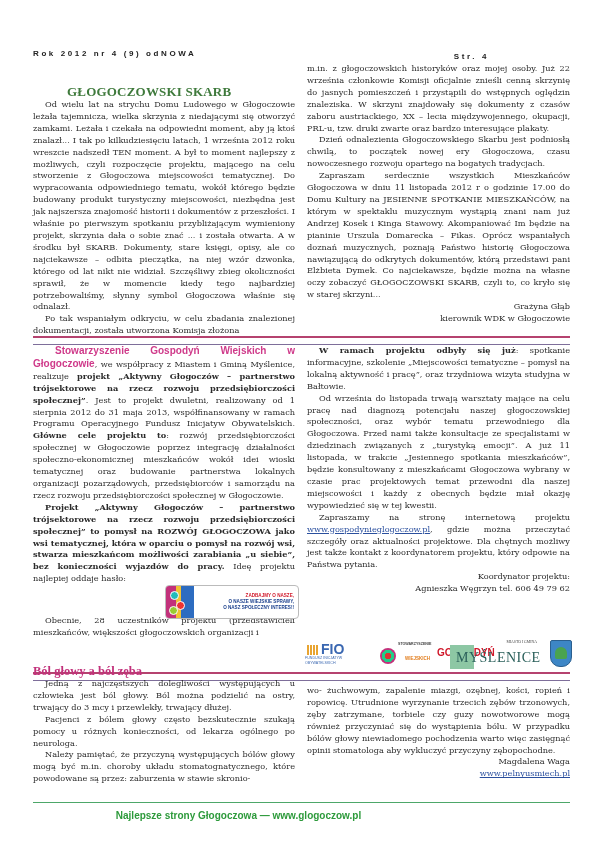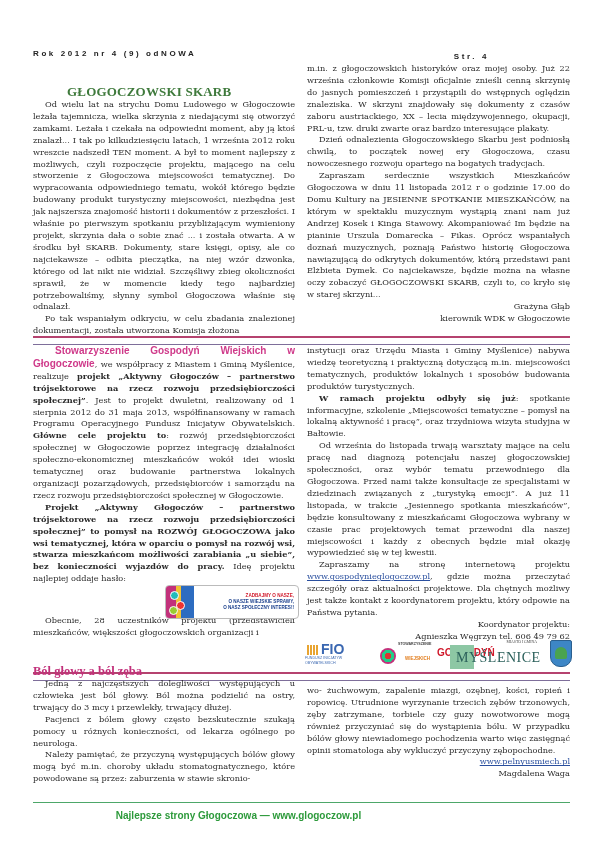--- a/index.html
+++ b/index.html
@@ -94,21 +94,20 @@
     <span class="dot" style="left:3px;top:20px;background:#9c3;"></span>
   </div>
   <div class="txt">
     <div class="red">ZADBAJMY O NASZE,</div>
     <div>O NASZE WIEJSKIE SPRAWY,</div>
     <div>O NASZ SPOŁECZNY INTERES!!</div>
   </div>
 </div>
 
 <div class="col" style="left:307px; top:345px; width:263px;">
-  <p class="noind">instytucji oraz Urzędu Miasta i Gminy Myślenice) nabywa wiedzę teoretyczną i praktyczną dotyczącą m.in. miejscowości tematycznych, produktów lokalnych i sposobów budowania produktów turystycznych.</p>
   <p><b>W ramach projektu odbyły się już</b><span>: spotkanie informacyjne, szkolenie „Miejscowości tematyczne – pomysł na lokalną aktywność i pracę”, oraz trzydniowa wizyta studyjna w Bałtowie.</span></p>
   <p>Od września do listopada trwają warsztaty mające na celu pracę nad diagnozą potencjału naszej głogoczowskiej społeczności, oraz wybór tematu przewodniego dla Głogoczowa. Przed nami także konsultacje ze specjalistami w dziedzinach związanych z „turystyką emocji”. A już 11 listopada, w trakcie „Jesiennego spotkania mieszkańców”, będzie konsultowany z mieszkańcami Głogoczowa wybrany w czasie prac projektowych temat przewodni dla naszej miejscowości i każdy z obecnych będzie miał okazję wypowiedzieć się w tej kwestii.</p>
   <p><span>Zapraszamy na stronę internetową projektu </span><a class="link">www.gospodynieglogoczow.pl</a><span>, gdzie można przeczytać szczegóły oraz aktualności projektowe. Dla chętnych możliwy jest także kontakt z koordynatorem projektu, który odpowie na Państwa pytania.</span></p>
   <p class="right">Koordynator projektu:</p>
   <p class="right">Agnieszka Węgrzyn tel. 606 49 79 62</p>
 </div>
 
 <div class="logos">
   <div class="fio">
     <span class="bars"></span>
@@ -132,18 +131,18 @@
 <div class="sep" style="top:672px; width:537px;"></div>
 
 <div class="col" style="left:33px; top:664px; width:262px;">
   <div class="title-pink">Ból głowy a ból zęba</div>
   <p>Jedną z najczęstszych dolegliwości występujących u człowieka jest ból głowy. Ból można podzielić na ostry, trwający do 3 mcy i przewlekły, trwający dłużej.</p>
   <p>Pacjenci z bólem głowy często bezskutecznie szukają pomocy u różnych konieczności, od lekarza ogólnego po neurologa.</p>
   <p>Należy pamiętać, że przyczyną występujących bólów głowy mogą być m.in. choroby układu stomatognatycznego, które powodowane są przez: zaburzenia w stawie skronio-</p>
 </div>
 <div class="col" style="left:307px; top:685px; width:263px;">
   <p class="noind">wo- żuchwowym, zapalenie miazgi, ozębnej, kości, ropień i ropowicę. Utrudnione wyrzynanie trzecich zębów trzonowych, zęby zatrzymane, torbiele czy guzy nowotworowe mogą również przyczyniać się do wystąpienia bólu. W przypadku bólów głowy niewiadomego pochodzenia warto więc zasięgnąć opinii stomatologa aby wykluczyć przyczyny zębopochodne.</p>
+  <p class="right">Magdalena Waga</p>
   <p class="right"><a class="link">www.pelnyusmiech.pl</a></p>
-  <p class="right">Magdalena Waga</p>
 </div>
 
 <div class="sep-green" style="top:802px;"></div>
 <div class="footer">Najlepsze strony Głogoczowa — www.glogoczow.pl</div>
 
 </body></html>

